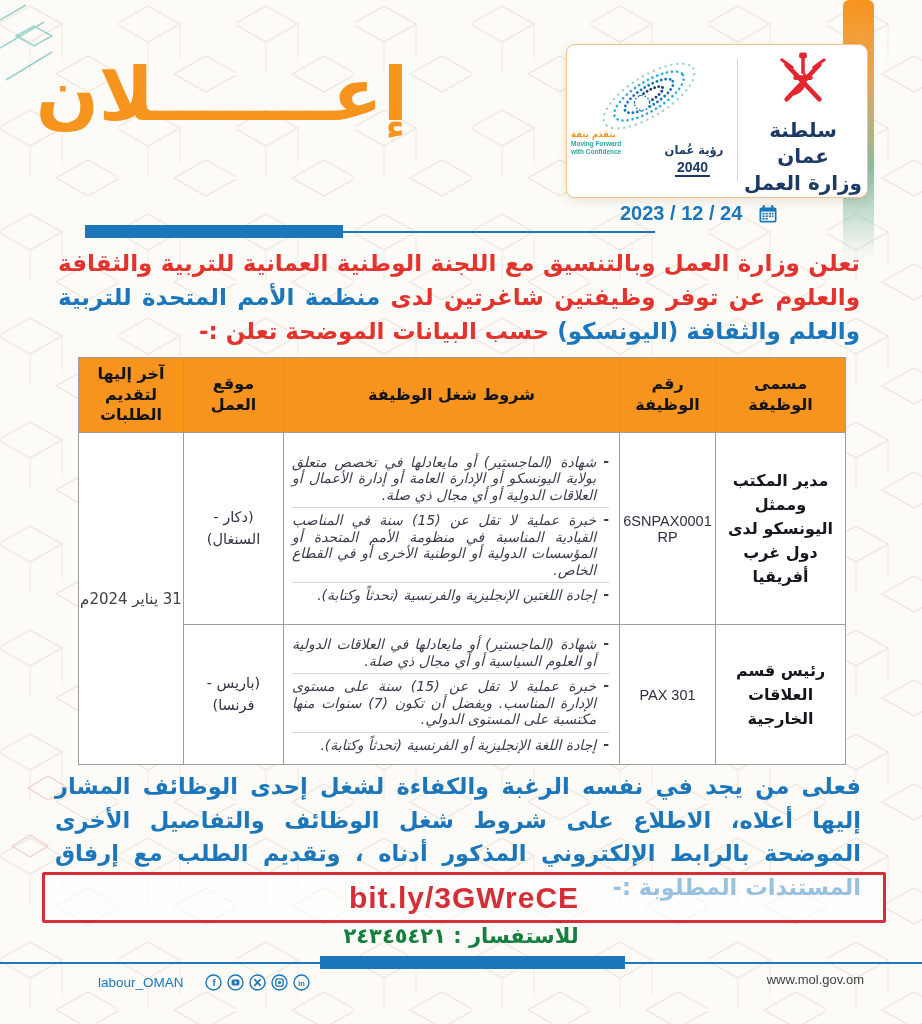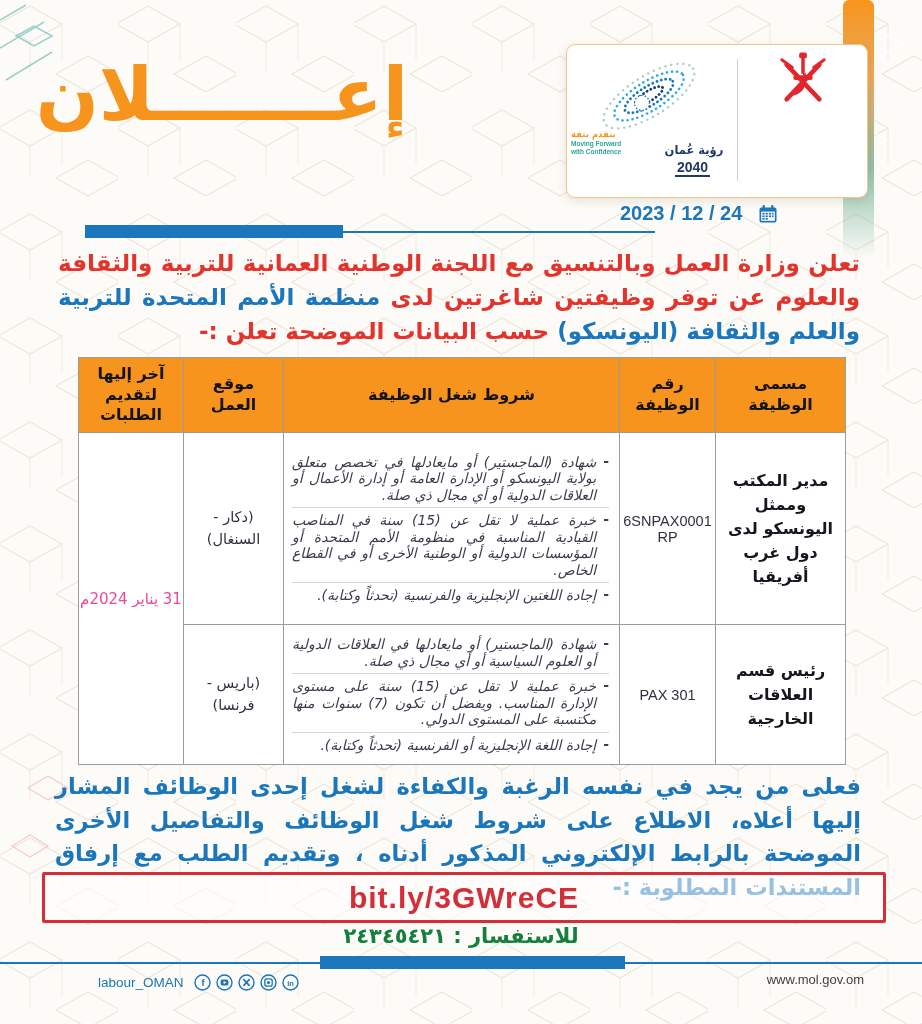--- a/index.html
+++ b/index.html
@@ -52,32 +52,32 @@
                padding:0 8px;vertical-align:middle;}
   td.code{text-align:center;direction:ltr;font-size:14.5px;color:#2e3140;vertical-align:middle;
           font-family:"Liberation Sans","DejaVu Sans",sans-serif;}
   td.reqs{padding:4px 10px 4px 8px;vertical-align:middle;color:#3a3d4d;}
   .req{display:flex;gap:7px;padding:4px 0;border-bottom:1px solid #d6d6d6;font-size:14px;
        line-height:16.5px;text-align:justify;align-items:flex-start;}
   .req:last-child{border-bottom:none;}
   .req .dash{flex:none;font-weight:bold;line-height:15px;}
   .req p{margin:0;font-style:italic;}
   td.loc{text-align:center;font-size:14.5px;line-height:1.45;color:#2e3140;vertical-align:middle;}
-  td.deadline{text-align:center;font-size:15px;color:#ec4899;vertical-align:middle;}
+  td.deadline{text-align:center;font-size:15px;color:#404040;vertical-align:middle;}
 
   
   .link-box{left:42px;top:872px;width:838px;height:45px;border:3px solid #D42F38;border-radius:2px;
             display:flex;align-items:center;justify-content:center;background:rgba(255,255,255,.55);}
   .link-box span{color:#D42F38;font-weight:bold;font-size:30px;letter-spacing:1px;}
   .inquiry{left:0;top:924px;width:922px;text-align:center;direction:rtl;color:#15803d;
            font-weight:bold;font-size:21px;}
   .rule-bot-thin{left:0;top:962px;width:922px;height:2px;background:#1B76BB;}
   .rule-bot-thick{left:320px;top:956px;width:305px;height:13px;background:#1B76BB;}
   .social-row{left:98px;top:974px;display:flex;align-items:center;gap:5px;}
-  .social-row .handle{color:#1B76BB;font-size:13.5px;margin-right:5px;}
+  .social-row .handle{color:#1B76BB;font-size:13.5px;margin-right:16px;}
   .website{right:58px;top:972px;position:absolute;z-index:2;color:#404040;font-size:13px;}
 </style>
 </head>
 <body>
 
 <div class="page">
 
   <svg class="bg-pattern" width="922" height="1024">
     <defs>
       <pattern id="iso" width="118" height="104" patternUnits="userSpaceOnUse">
@@ -117,20 +117,24 @@
           <path d="M47 14 L13 50" stroke-width="4.6"></path>
           <path d="M8 9 L19 17 M41 17 L52 9" stroke-width="3"></path>
         </g>
         <g fill="#E3262D">
           <rect x="26" y="1.5" width="8" height="6" rx="2"></rect>
           <rect x="28.2" y="6.5" width="3.6" height="17"></rect>
           <path d="M30 23 C31.5 33 27 40 18 46 C26 46 31.5 40 33 33 L33 23 Z"></path>
           <rect x="20" y="25" width="20" height="5" rx="2.2"></rect>
         </g>
       </svg>
+      <div class="ministry-text">
+        <div>سلطنة عمان</div>
+        <div>وزارة العمل</div>
+      </div>
     </div>
 
     <div class="vision">
       <svg class="vision-dots" width="150" height="95" viewBox="0 0 150 95">
         <g transform="rotate(-32 70 45)" fill="none" stroke-linecap="round">
           <ellipse cx="70" cy="45" rx="52" ry="20" stroke="#9fd0c3" stroke-width="2.4" stroke-dasharray="0.1 6"></ellipse>
           <ellipse cx="70" cy="45" rx="40" ry="14.5" stroke="#29abe2" stroke-width="2.6" stroke-dasharray="0.1 5"></ellipse>
           <ellipse cx="70" cy="45" rx="28" ry="9.5" stroke="#1B76BB" stroke-width="2.8" stroke-dasharray="0.1 4.4"></ellipse>
           <ellipse cx="70" cy="45" rx="16" ry="5" stroke="#123f7a" stroke-width="2.8" stroke-dasharray="0.1 4"></ellipse>
         </g>

